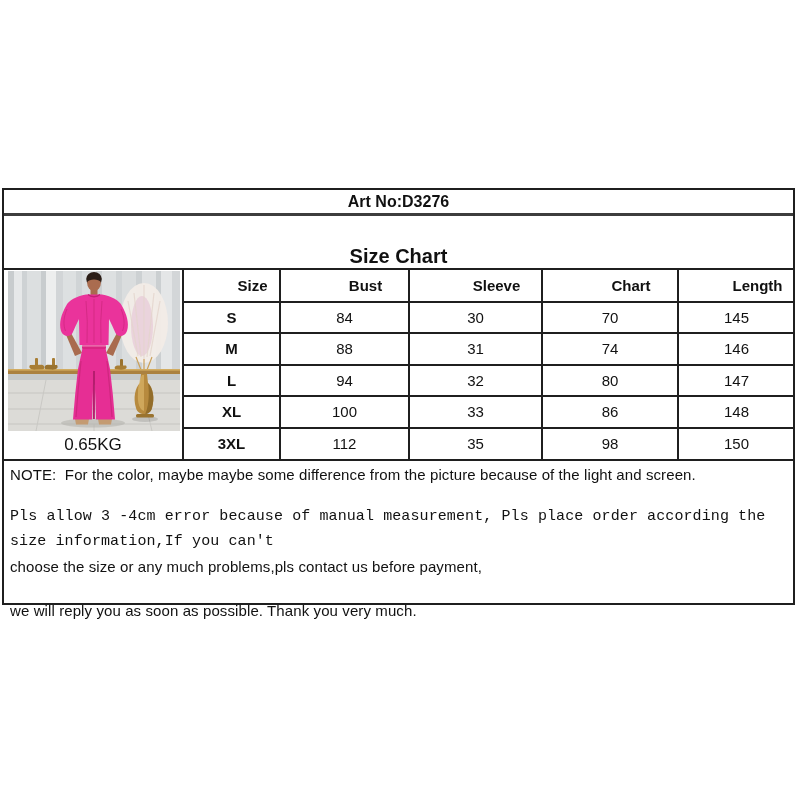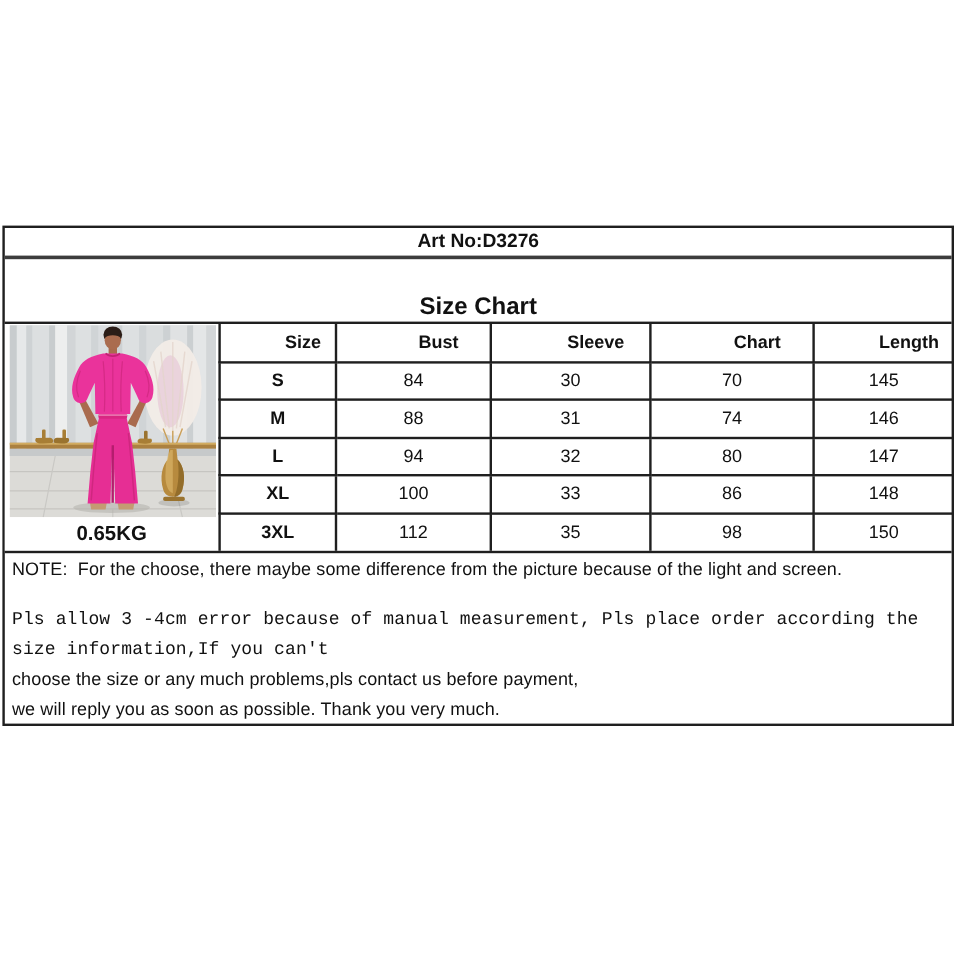--- a/index.html
+++ b/index.html
@@ -20,21 +20,21 @@
     font-weight:bold;box-sizing:border-box;white-space:pre-wrap;
   }
   .r-artno{top:0;height:26px;line-height:23px;font-size:16px;border-bottom:3px solid #3d3d3d;}
   .r-including{top:26px;height:28px;line-height:26px;font-size:16px;border-bottom:2px solid #1f1f1f;}
   .r-sizechart{top:54px;height:26px;line-height:24px;font-size:20px;border-bottom:2px solid #1f1f1f;}
 
   .photo-cell{position:absolute;left:0;top:80px;width:178px;height:189px;background:#fff;}
   .photo-cell svg{position:absolute;left:4px;top:1px;display:block;}
   .weight{
     position:absolute;left:0;top:161px;width:100%;height:27px;line-height:27px;
-    text-align:center;font-weight:bold;font-size:17px;
+    text-align:center;font-weight:normal;font-size:17px;
   }
 
   table.sizes{
     position:absolute;left:178px;top:80px;width:611px;height:189px;
     border-collapse:collapse;table-layout:fixed;
   }
   table.sizes th,table.sizes td{
     border:2px solid #1f1f1f;text-align:center;vertical-align:middle;
     font-size:15px;padding:0;height:27px;box-sizing:border-box;
   }
@@ -50,21 +50,21 @@
     position:absolute;left:0;right:0;top:269px;height:144px;
     border-top:2px solid #1f1f1f;box-sizing:border-box;
     padding:3px 8px 0 6px;
   }
   .note-box p{
     margin:0;font-size:15px;line-height:25px;white-space:pre-wrap;
     letter-spacing:0.1px;
   }
   .note-box p.n1{line-height:21px;}
   .note-box p.n2{margin-top:19px;font-family:Liberation Mono, monospace;}
-  .note-box p.n4{}
+  .note-box p.n4{margin-top:19px;}
 </style>
 </head>
 <body>
 
 <div class="stage">
   <div class="panel">
 
     <div class="hdr-row r-artno">Art No:D3276</div>
     <div class="hdr-row r-sizechart">Size Chart</div>
 
@@ -207,20 +207,20 @@
         <td class="size-col">3XL</td>
         <td>112</td>
         <td>35</td>
         <td>98</td>
         <td>150</td>
       </tr>
     </tbody>
       </table>
 
     <div class="note-box">
-      <p class="n1">NOTE:  For the choose, there maybe some difference from the picture because of the light and screen.</p>
+      <p class="n1">NOTE:  For the color, maybe maybe some difference from the picture because of the light and screen.</p>
       <p class="n2">Pls allow 3 -4cm error because of manual measurement, Pls place order according the size information,If you can't</p>
       <p class="n3">choose the size or any much problems,pls contact us before payment,</p>
       <p class="n4">we will reply you as soon as possible. Thank you very much.</p>
     </div>
 
   </div>
 </div>
 
 </body></html>

